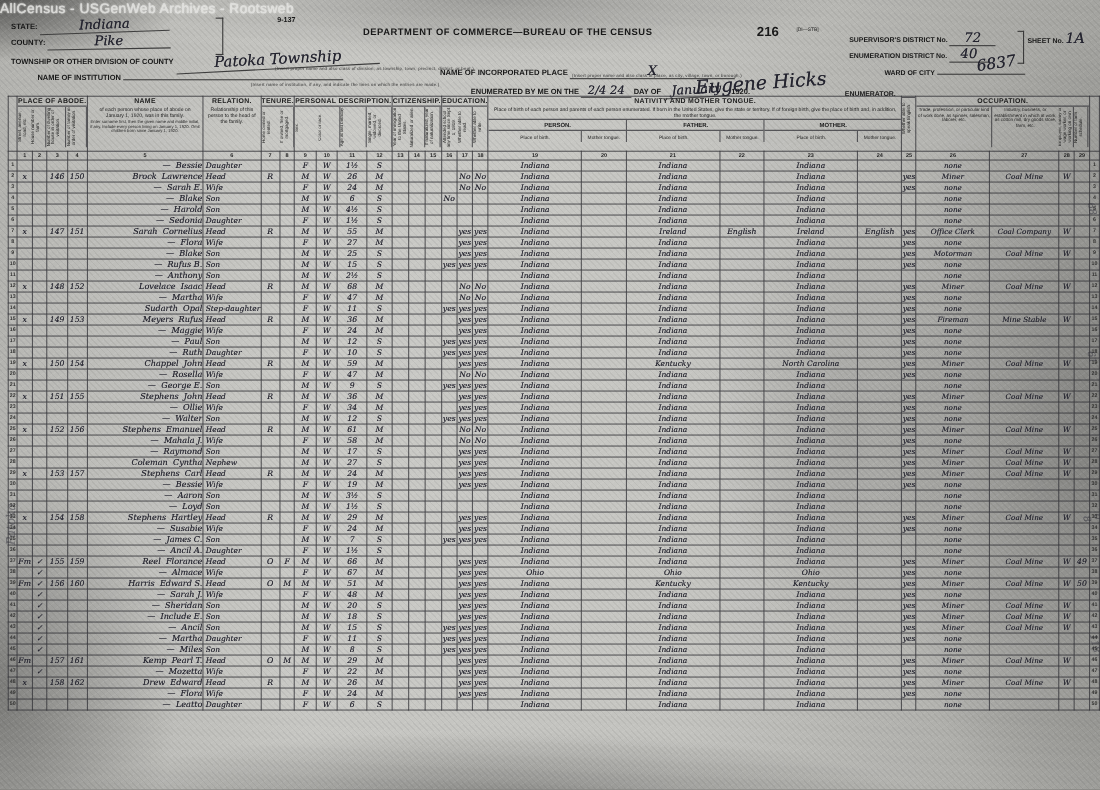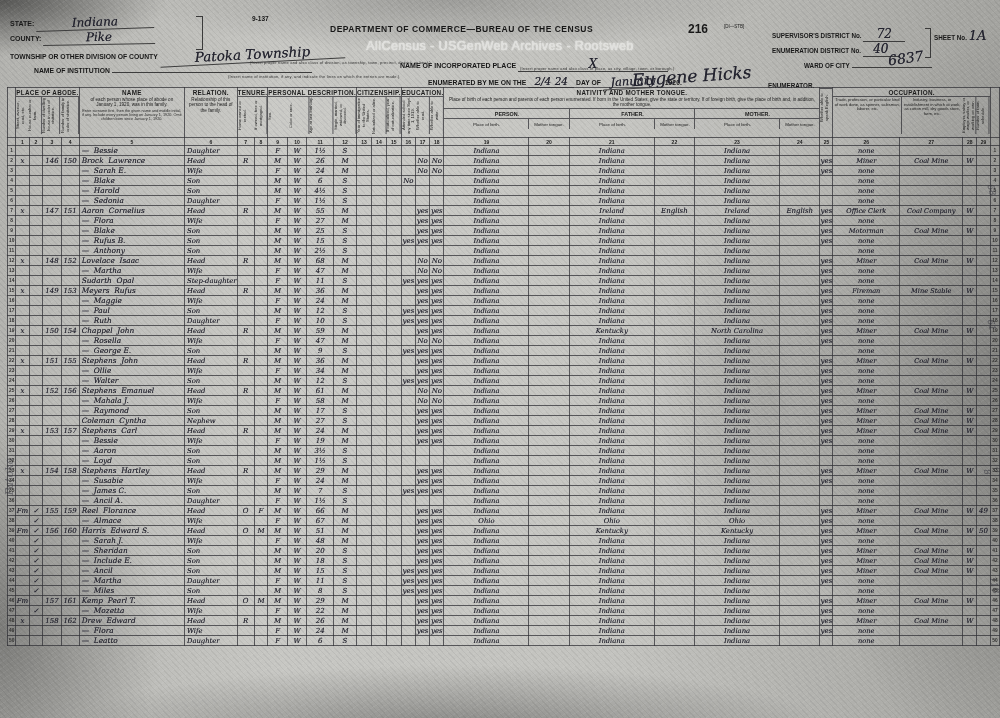--- a/index.html
+++ b/index.html
@@ -16,22 +16,22 @@
       linear-gradient(90deg,#b3b3af,#c7c7c3 28%,#c3c3bf 62%,#a4a4a0);
   }
   .sheet::before{content:"";position:absolute;inset:0;pointer-events:none;opacity:.10;
     background:repeating-linear-gradient(47deg, rgba(0,0,0,.5) 0 1px, transparent 1px 4px),
                repeating-linear-gradient(-33deg, rgba(255,255,255,.5) 0 1px, transparent 1px 5px);}
   .abs{position:absolute;}
   .pr{font-weight:bold;color:#181818;}
   .tiny{font-size:4px;color:#333;letter-spacing:.2px;}
   .hw{font-family:"DejaVu Serif",serif;font-style:italic;color:#23232e;text-shadow:0 0 .4px rgba(25,25,40,.7);}
   .ul{border-bottom:1px solid #3d3d3d;display:inline-block;text-align:center;}
-  .wm{width:100%;text-align:center;top:1px;left:0;font-size:12.5px;color:#e3e3e0;
-      text-shadow:0 0 2px #efefec,0 0 1px #ffffff;opacity:.9;letter-spacing:.4px;margin-top:38px;}
+  .wm{width:100%;text-align:left;top:1px;left:0;font-size:12.5px;color:#e3e3e0;
+      text-shadow:0 0 2px #efefec,0 0 1px #ffffff;opacity:.9;letter-spacing:.4px;}
   .brk{border:1px solid #3a3a3a;border-left:none;}
   
   .census{position:absolute;left:7px;top:87px;border-collapse:collapse;table-layout:fixed;background:rgba(255,255,255,.06);}
   .census th,.census td{border:1px solid rgba(50,50,55,.75);padding:0;box-sizing:border-box;}
   .gh{vertical-align:top;height:50px;overflow:hidden;}
   .gt{font:bold 6.3px "Liberation Sans",sans-serif;text-align:center;padding-top:1px;letter-spacing:.3px;white-space:nowrap;overflow:hidden;}
   .gd{font:4.6px/1.15 "Liberation Sans",sans-serif;text-align:center;padding:1px 2px 0;overflow:hidden;}
   .gd2{font:3.8px/1.1 "Liberation Sans",sans-serif;text-align:center;padding:1px 2px 0;color:#2a2a2a;overflow:hidden;}
   .lblrow{display:flex;align-items:stretch;height:37px;border-top:1px solid rgba(50,50,55,.75);overflow:hidden;}
   .lbl{font:4.1px/1.1 "Liberation Sans",sans-serif;text-align:center;border-left:1px solid rgba(50,50,55,.75);overflow:hidden;padding:1px;box-sizing:border-box;}
@@ -40,21 +40,21 @@
   .sgrow{display:flex;border-top:1px solid rgba(50,50,55,.75);overflow:hidden;}
   .sg{border-left:1px solid rgba(50,50,55,.75);box-sizing:border-box;}
   .sg:first-child{border-left:none;}
   .sgt{font:bold 5.4px "Liberation Sans",sans-serif;text-align:center;border-bottom:1px solid rgba(50,50,55,.75);padding:2px 0 1px;}
   .sgl{display:flex;}
   .sgc{font:4.4px "Liberation Sans",sans-serif;text-align:center;border-left:1px solid rgba(50,50,55,.75);padding:3px 0 2px;box-sizing:border-box;overflow:hidden;}
   .sgc:first-child{border-left:none;}
   .h-nums th{font:bold 5px "Liberation Sans",sans-serif;height:8px;text-align:center;color:#222;}
   .census td{height:9.65px;font:italic 7px "DejaVu Serif",serif;color:#262630;text-align:center;
              white-space:pre;overflow:hidden;text-shadow:0 0 .4px rgba(25,25,40,.6);}
-  td.k-nm{text-align:left;padding-left:2px;font-size:7.4px;}
+  td.k-nm{text-align:right;padding-left:2px;font-size:7.4px;}
   td.k-rel{text-align:left;padding-left:2px;font-size:6.8px;}
   td.k-occ,td.k-ind{font-size:6.6px;}
   td.k-pb,td.k-fpb,td.k-mpb{font-size:6.8px;}
   td.pn{font:bold 4.8px "Liberation Sans",sans-serif;color:#30302f;font-style:normal;text-shadow:none;}
   
   .lmn{left:-9px;top:470px;transform:rotate(-90deg);font-size:11px;opacity:.45;}
   .rs{left:986px;opacity:.5;font-size:9px;transform:rotate(78deg);}
 </style>
 </head>
 <body>
@@ -489,21 +489,21 @@
           <td class="hw k-cls"></td>
           <td class="hw k-fm"></td>
           <td class="pn k-numR">6</td>
         </tr>
         <tr>
           <td class="pn k-numL">7</td>
           <td class="hw k-c1">x</td>
           <td class="hw k-c2"></td>
           <td class="hw k-c3">147</td>
           <td class="hw k-c4">151</td>
-          <td class="hw k-nm">Aaron  Cornelius</td>
+          <td class="hw k-nm">Sarah  Cornelius</td>
           <td class="hw k-rel">Head</td>
           <td class="hw k-own">R</td>
           <td class="hw k-mort"></td>
           <td class="hw k-sex">M</td>
           <td class="hw k-col">W</td>
           <td class="hw k-age">55</td>
           <td class="hw k-mar">M</td>
           <td class="hw k-c13"></td>
           <td class="hw k-c14"></td>
           <td class="hw k-c15"></td>

